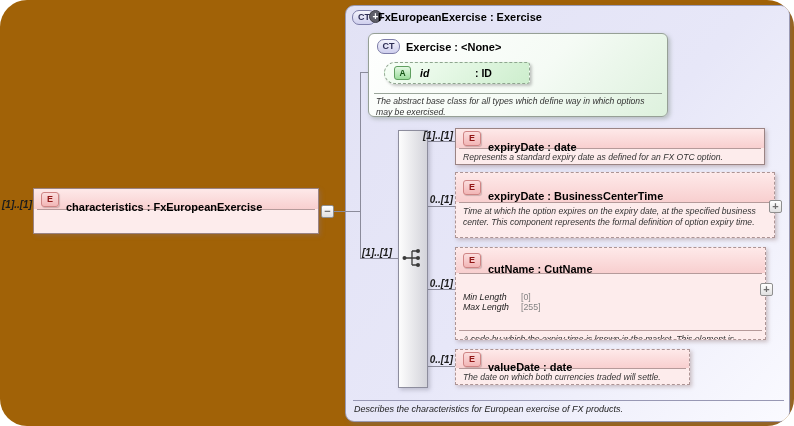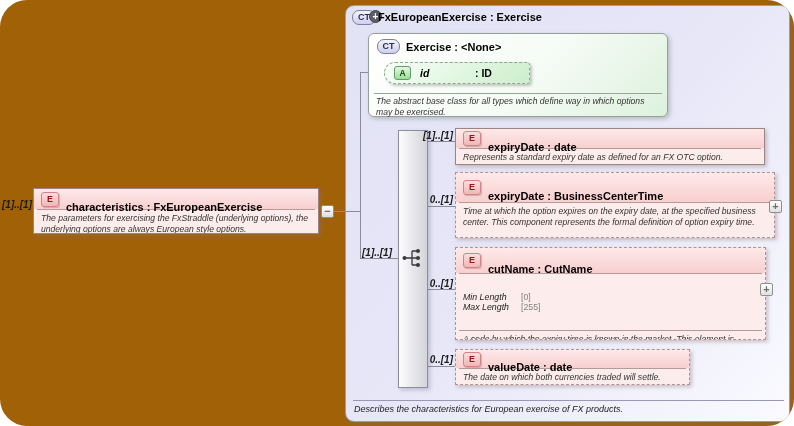--- a/index.html
+++ b/index.html
@@ -108,21 +108,20 @@
   <div class="line" style="left:428px;top:366px;width:27px;height:1px"></div>
 
   <div class="card" style="left:2px;top:199px;width:30px;text-align:left">[1]..[1]</div>
 
   <div class="ebox req" style="left:33px;top:188px;width:286px;height:46px">
     <div class="ehead" style="height:20px">
       <span class="ebadge">E</span>
       <span class="etitle">characteristics : FxEuropeanExercise</span>
     </div>
     <div class="psep"></div>
-    <div class="eannot">The parameters for exercising the FxStraddle (underlying options), the underlying options are always European style options.</div>
   </div>
 
   <div class="toggle" style="left:321px;top:205px">−</div>
 
   <div class="typebox">
     <div class="thead">
       <span class="ctbadge-s">CT</span>
       <span class="ttitle">Exercise : &lt;None&gt;</span>
     </div>
     <div class="attrpill">

